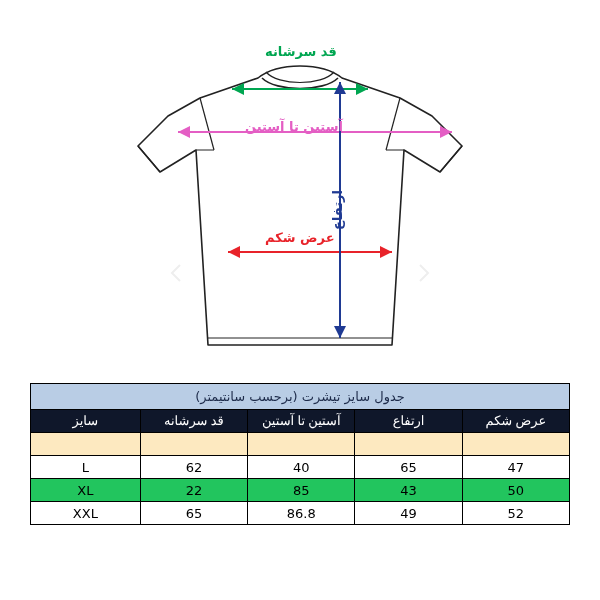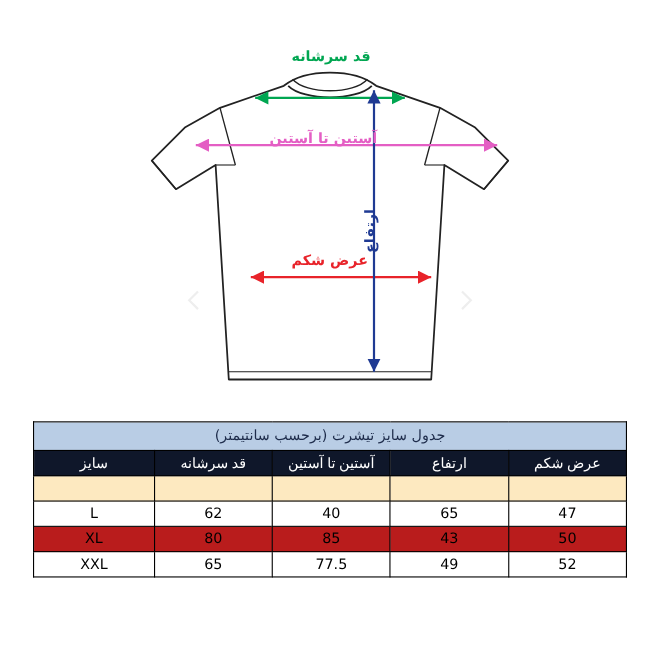--- a/index.html
+++ b/index.html
@@ -75,21 +75,21 @@
   }
   .tbl-head td {
     background: #0f172a;
     color: #ffffff;
     font-weight: bold;
     height: 26px;
     font-family: Liberation Serif, serif;
   }
   .row-blank td { background: #fde9c0; height: 22px; }
   .row-white td { background: #ffffff; }
-  .row-cream td { background: #b91c1c; }
+  .row-cream td { background: #22c55e; }
   .col-size { width: 92px; }
   .col-num  { width: 90px; }
 </style>
 </head>
 <body>
 
 <div id="page">
 
   <div id="diagram">
     <svg width="600" height="380" viewBox="0 0 600 380" xmlns="http://www.w3.org/2000/svg">
@@ -208,26 +208,26 @@
         <td>47</td>
         <td>65</td>
         <td>40</td>
         <td>62</td>
         <td>L</td>
       </tr>
       <tr class="row-cream">
         <td>50</td>
         <td>43</td>
         <td>85</td>
-        <td>80</td>
+        <td>22</td>
         <td>XL</td>
       </tr>
       <tr class="row-white">
         <td>52</td>
         <td>49</td>
-        <td>77.5</td>
+        <td>86.8</td>
         <td>65</td>
         <td>XXL</td>
       </tr>
     </tbody>
   </table>
 
 </div>
 
 </body></html>

